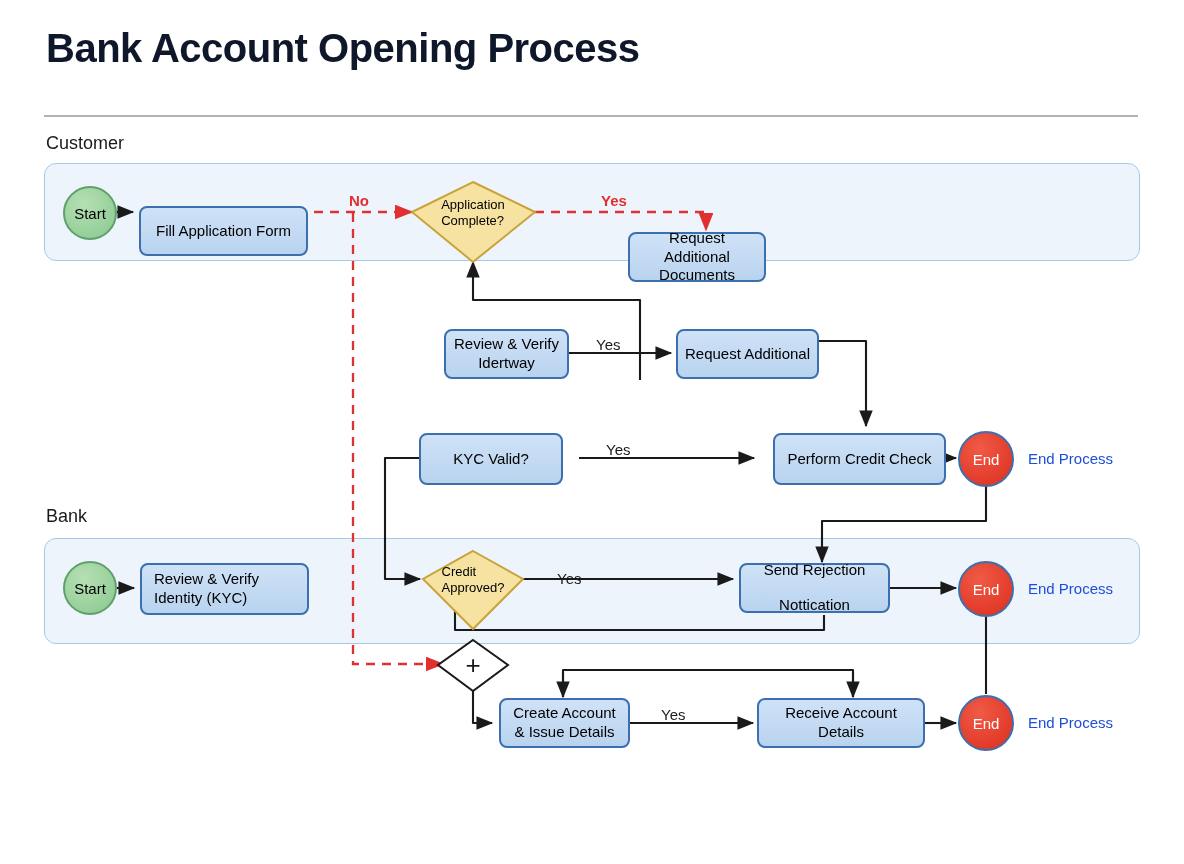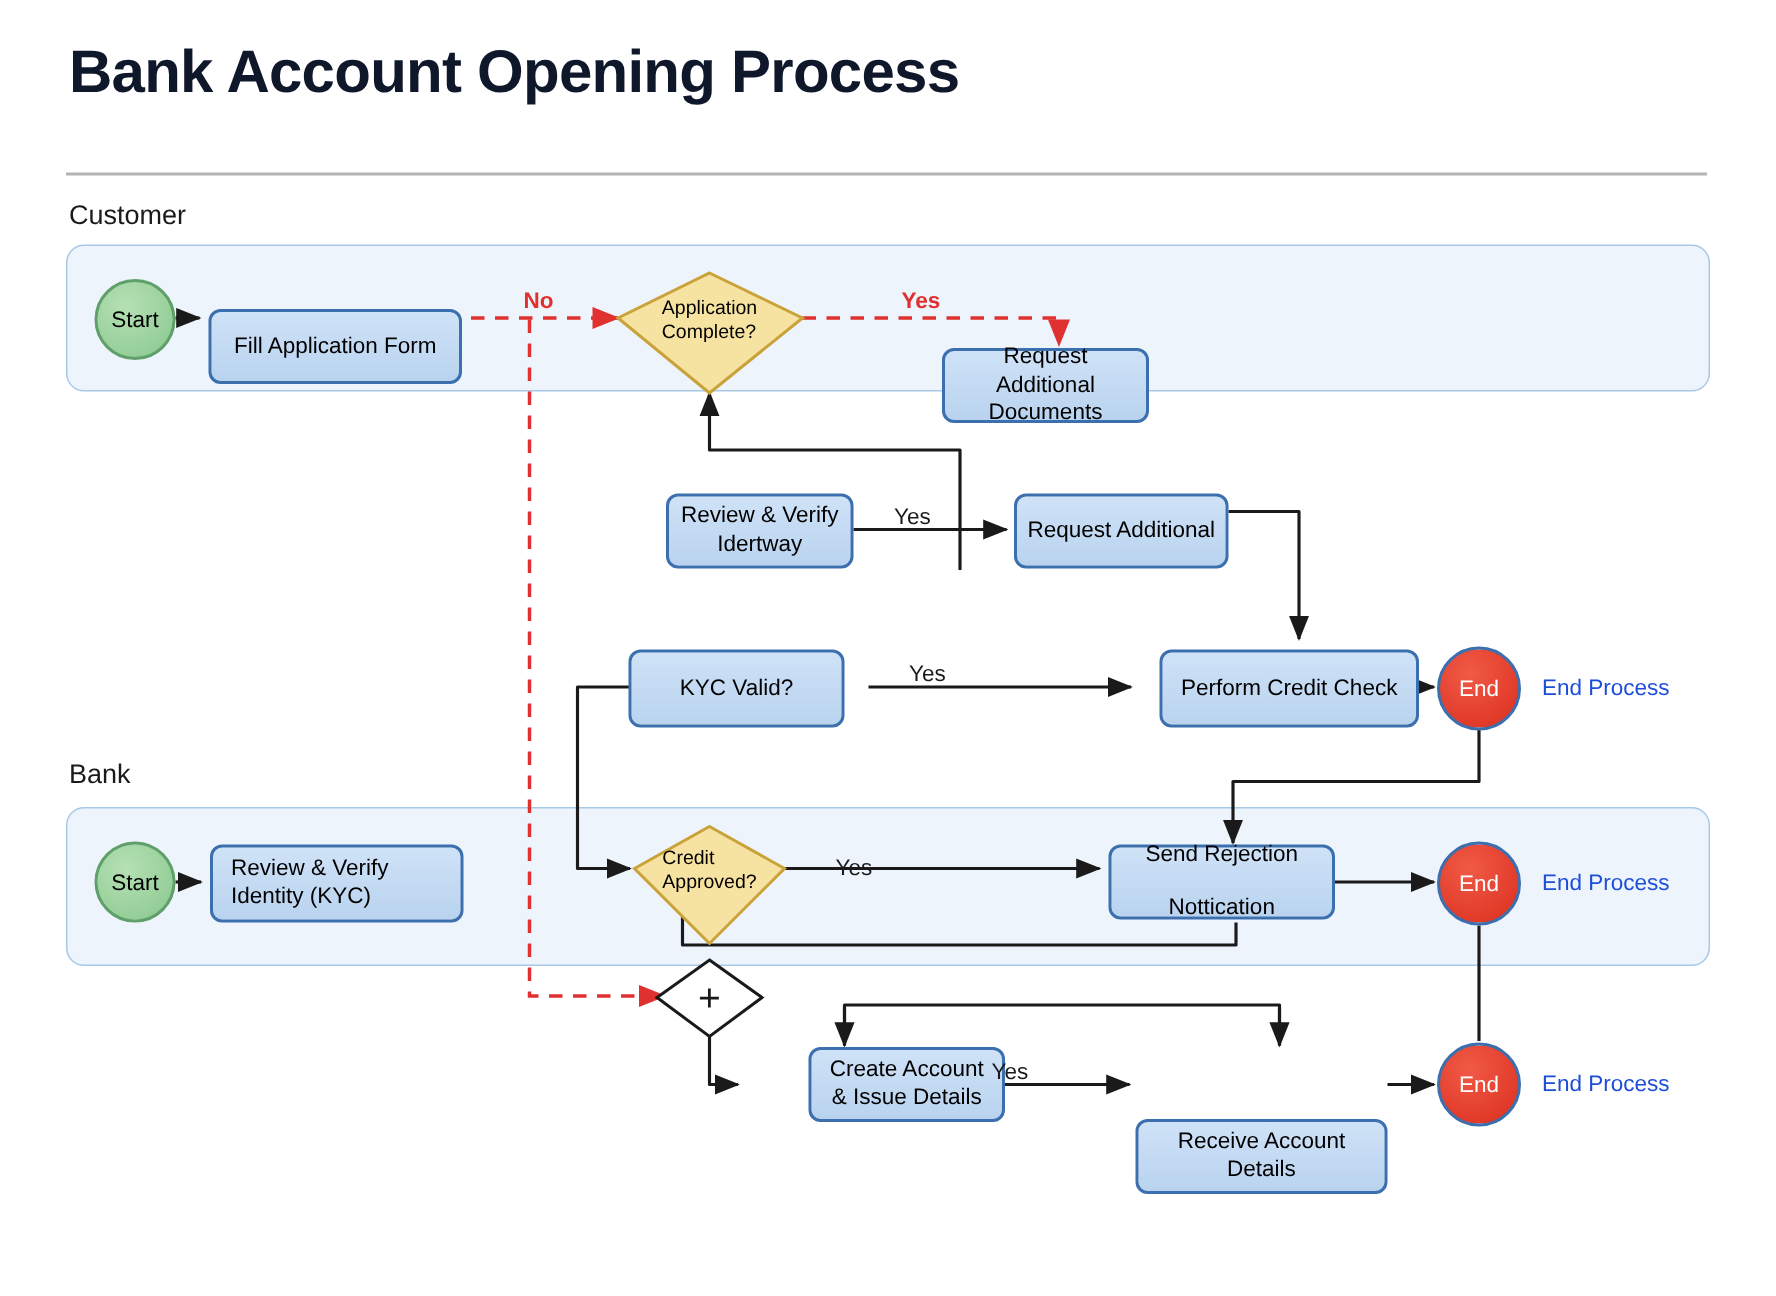--- a/index.html
+++ b/index.html
@@ -186,26 +186,26 @@
   </div>
 
   <div class="node task" style="left:739px;top:563px;width:151px;height:50px;flex-direction:column;gap:16px;">
     <span>Send Rejection</span>
     <span>Nottication</span>
   </div>
 
   <div class="node endnode" style="left:958px;top:561px;width:56px;height:56px;">End</div>
   <div class="endlabel" style="left:1028px;top:580px;">End Process</div>
 
-  <div class="node task" style="left:499px;top:698px;width:131px;height:50px;flex-direction:column;margin-left:40px;">
+  <div class="node task" style="left:499px;top:698px;width:131px;height:50px;flex-direction:column;">
     <span>Create Account</span>
     <span>&amp; Issue Details</span>
   </div>
 
-  <div class="node task" style="left:757px;top:698px;width:168px;height:50px;margin-top:48px;">Receive Account Details</div>
+  <div class="node task" style="left:757px;top:698px;width:168px;height:50px;">Receive Account Details</div>
 
   <div class="node endnode" style="left:958px;top:695px;width:56px;height:56px;">End</div>
   <div class="endlabel" style="left:1028px;top:714px;">End Process</div>
 
   <div class="edge-label red" style="left:349px;top:192px;">No</div>
   <div class="edge-label red" style="left:601px;top:192px;">Yes</div>
   <div class="edge-label" style="left:596px;top:336px;">Yes</div>
   <div class="edge-label" style="left:606px;top:441px;">Yes</div>
   <div class="edge-label" style="left:557px;top:570px;">Yes</div>
   <div class="edge-label" style="left:661px;top:706px;">Yes</div>

